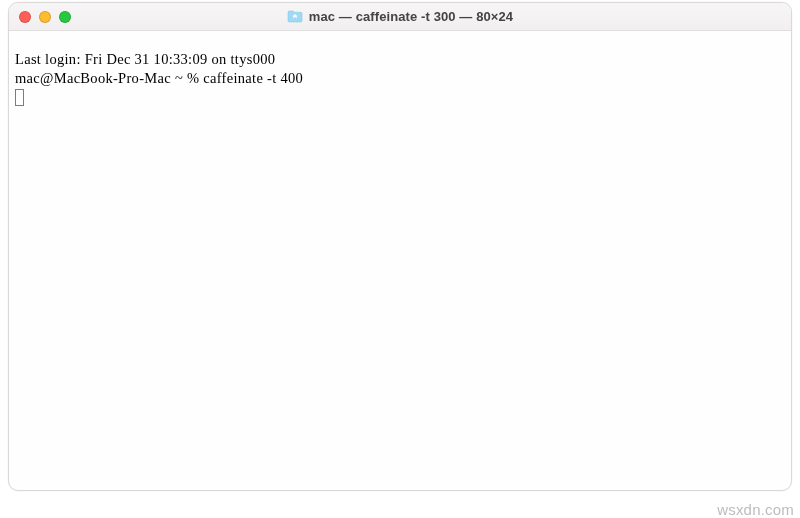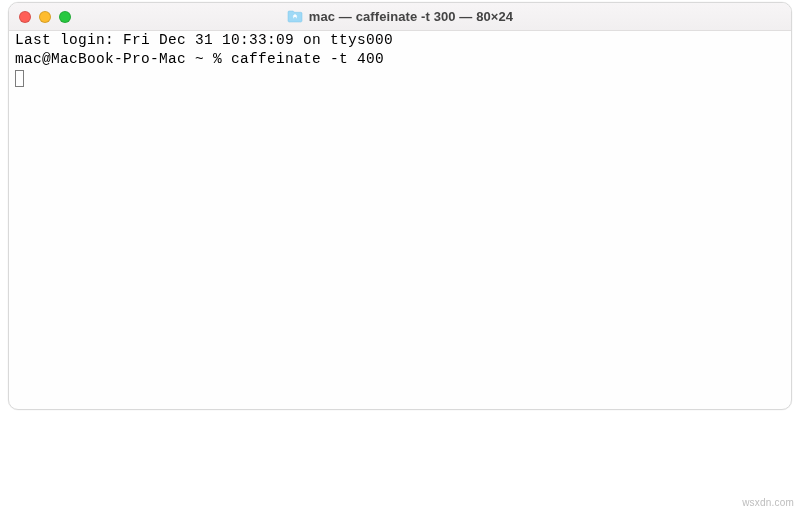--- a/index.html
+++ b/index.html
@@ -8,21 +8,21 @@
       width: 800px;
       height: 518px;
       position: relative;
       font-family: -apple-system, BlinkMacSystemFont, sans-serif;
     }
     .window {
       position: absolute;
       left: 8px;
       top: 2px;
       width: 784px;
-      height: 408px;
+      height: 489px;
       border: 1px solid #d9d9d9;
       border-radius: 10px;
       overflow: hidden;
       background: #fefefe;
       box-shadow: 0 0 0 0.5px rgba(0,0,0,0.04);
     }
     .titlebar {
       height: 28px;
       background: linear-gradient(to bottom, #f7f5f6, #f1eff0);
       border-bottom: 1px solid #e0dede;
@@ -60,42 +60,42 @@
       position: relative;
     }
     .folder-icon svg { display: block; }
     .title-text {
       font-size: 13px;
       font-weight: 600;
       color: #444;
       letter-spacing: 0.1px;
     }
     .terminal-body {
-      padding: 0 6px;
-      font-family: Liberation Mono, monospace;
+      padding: 19px 6px;
+      font-family: Liberation Serif, serif;
       font-size: 14.5px;
       line-height: 19px;
       color: #000;
       white-space: pre;
       letter-spacing: 0.3px;
     }
     .prompt-line { display: block; }
     .cursor-block {
       display: inline-block;
       width: 9px;
       height: 17px;
       border: 1px solid #7c7c7c;
       vertical-align: text-bottom;
       margin-top: 1px;
     }
     .watermark {
       position: absolute;
       right: 6px;
-      bottom: 10px;
-      font-size: 10px;
+      bottom: 0;
+      font-size: 15px;
       color: #bdbdbd;
       font-family: Arial, sans-serif;
       letter-spacing: 0.2px;
     }
   </style>
 </head>
 <body>
 
 <div class="window">
   <div class="titlebar">

